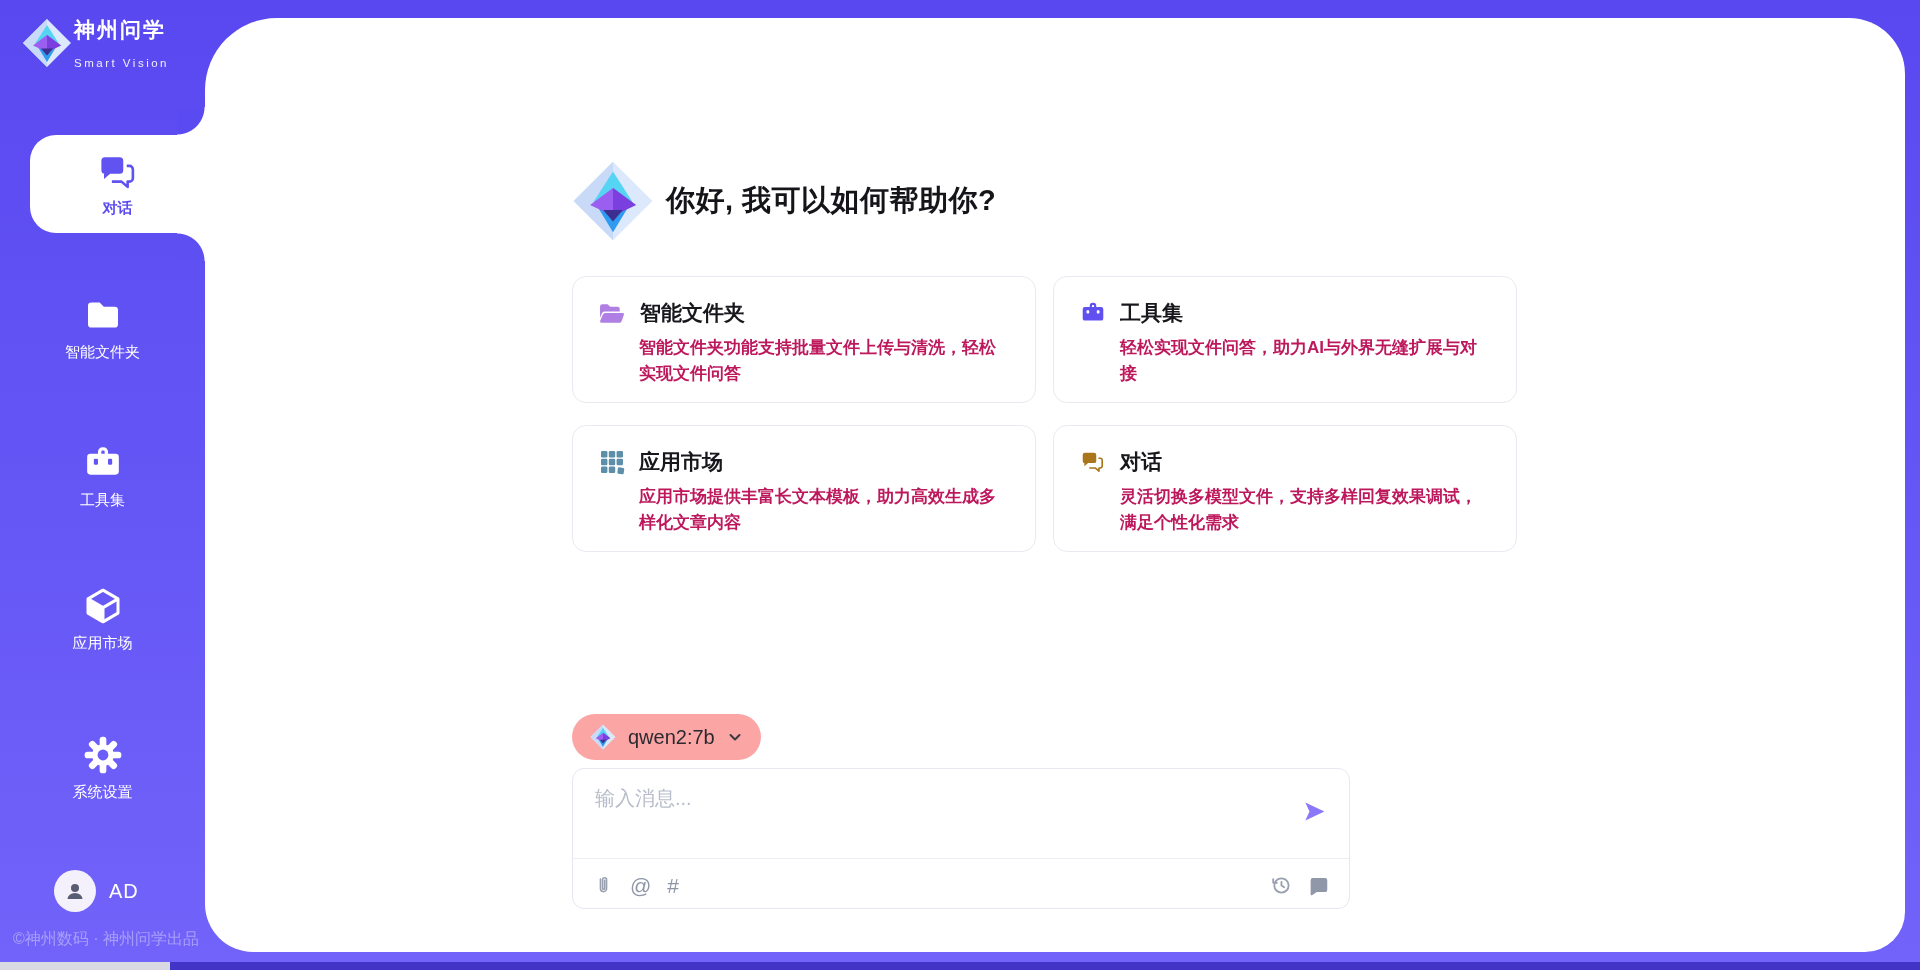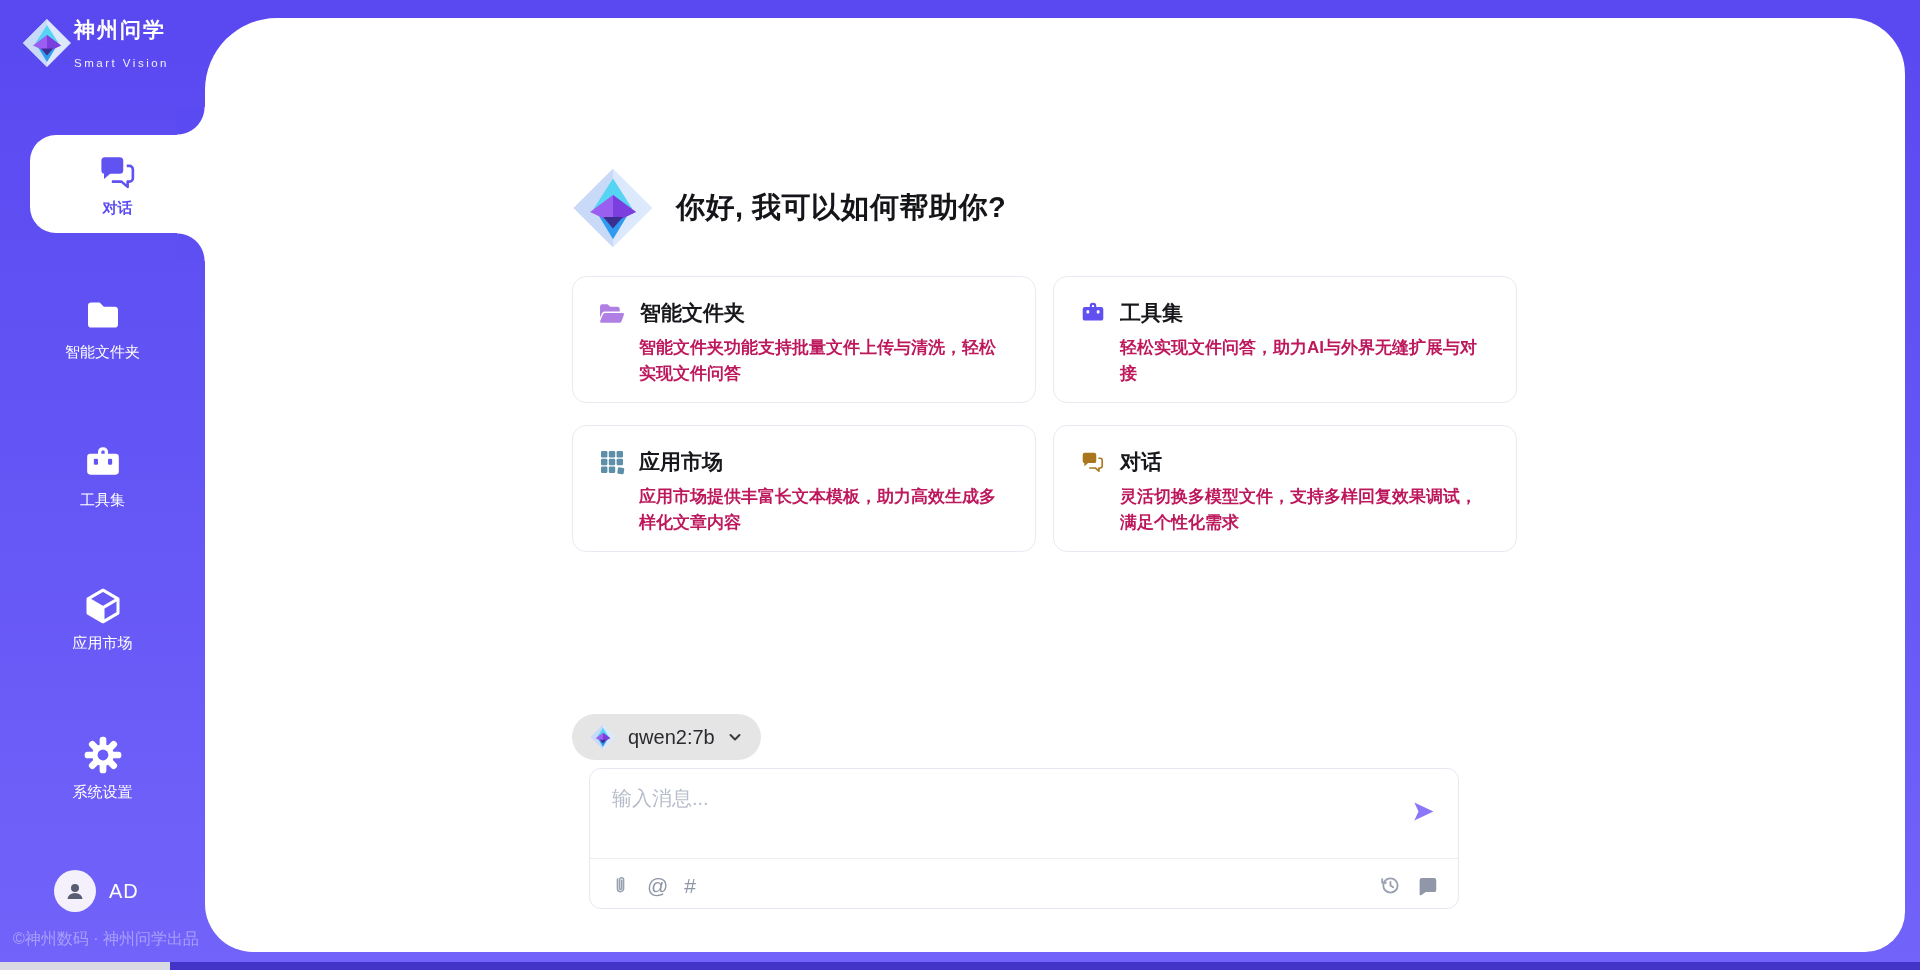--- a/index.html
+++ b/index.html
@@ -35,38 +35,38 @@
 
   .user-row { position:absolute; top:870px; left:54px; display:flex; align-items:center; gap:13px; cursor:pointer; }
   .avatar { width:42px; height:42px; border-radius:50%; background:#f4f1fc;
     display:flex; align-items:center; justify-content:center; }
   .user-name { color:#fff; font-size:20px; letter-spacing:1px; }
   .copyright { position:absolute; top:929px; left:13px; font-size:16px;
     color:rgba(255,255,255,.38); white-space:nowrap; }
 
   
   .content { position:absolute; left:367px; top:0; width:948px; height:100%; }
-  .greeting { position:absolute; top:149px; left:0; display:flex; align-items:center; gap:22px; }
+  .greeting { position:absolute; top:142px; left:0; display:flex; align-items:center; gap:12px; }
   .greeting h1 { font-size:29px; font-weight:700; color:#141419; letter-spacing:.5px; }
 
   .cards { position:absolute; top:258px; left:0; display:grid;
     grid-template-columns:464px 464px; column-gap:17px; row-gap:22px; }
   .card { height:127px; background:#fff; border:1px solid #e9eaf1; border-radius:14px;
     padding:22px 26px; cursor:pointer; }
   .card-head { display:flex; align-items:center; gap:14px; }
   .card-title { font-size:21px; font-weight:700; color:#17171c; }
   .card-desc { margin:8px 0 0 40px; font-size:17px; line-height:1.5; color:#be185d;font-weight:bold; }
 
   .model-pill { position:absolute; top:696px; left:0; height:46px; border-radius:23px;
-    background:#e5e5e5; display:inline-flex; align-items:center; gap:12px; padding:0 18px;
+    background:#fca5a5; display:inline-flex; align-items:center; gap:12px; padding:0 18px;
     cursor:pointer; }
   .model-name { font-size:20px; color:#2a2a30; }
 
-  .composer { position:absolute; top:750px; left:0; width:870px; height:141px;
-    border:1px solid #e6e8f0; border-radius:12px; background:#fff;margin-left:17px; }
+  .composer { position:absolute; top:750px; left:0; width:778px; height:141px;
+    border:1px solid #e6e8f0; border-radius:12px; background:#fff; }
   .composer textarea { position:absolute; top:16px; left:22px; width:840px; height:62px;
     border:none; outline:none; resize:none; font-family:"Liberation Sans",sans-serif;
     font-size:20px; color:#333; background:transparent; }
   .composer textarea::placeholder { color:#b6bcc9; }
   .send-btn { position:absolute; right:22px; top:30px; background:none; border:none; cursor:pointer; }
   .composer-divider { position:absolute; left:0; right:0; top:89px; border-top:1px solid #eceef4; }
   .composer-toolbar { position:absolute; left:20px; right:20px; top:96px; height:40px;
     display:flex; align-items:center; gap:16px; }
   .tb-spacer { flex:1; }
   .tb-sym { font-size:21px; color:#8e96a6; cursor:pointer; line-height:1; }

